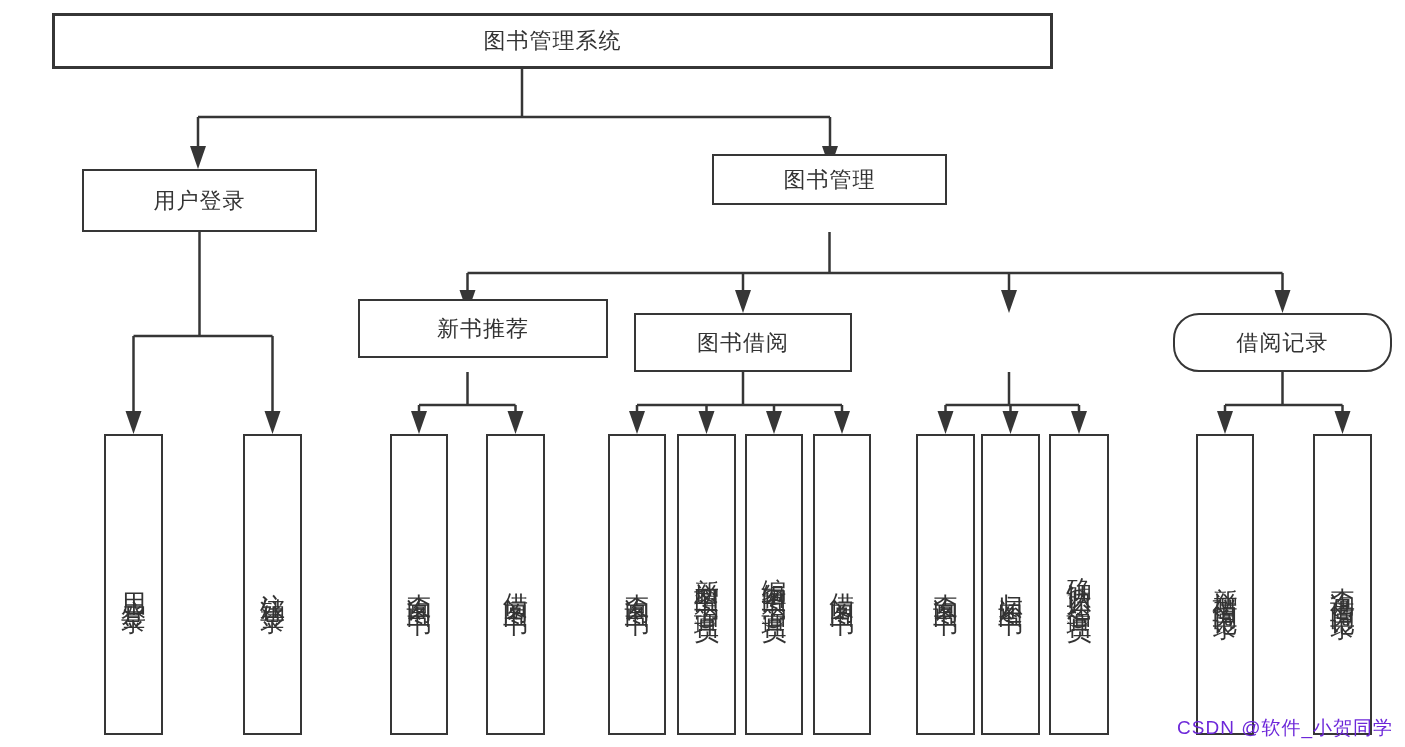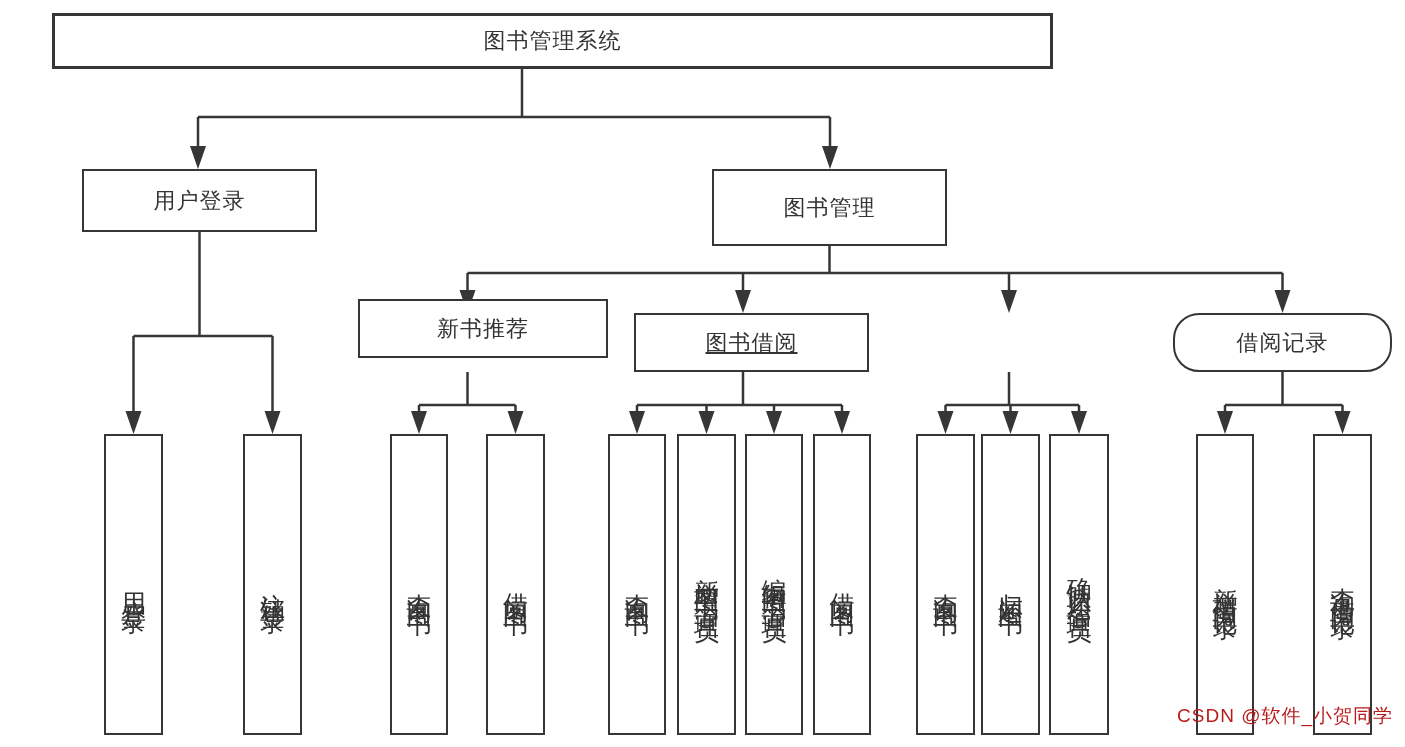--- a/index.html
+++ b/index.html
@@ -14,22 +14,22 @@
     display:flex; align-items:center; justify-content:center;
     font-size:22px; letter-spacing:1px; white-space:nowrap;
   }
   .lvl { border-width:2.5px; }
   .leaf { border-width:2.5px; }
   .leaf > span {
     writing-mode:vertical-rl; text-orientation:mixed;
     font-size:25px; letter-spacing:6px; line-height:1;
   }
   .watermark {
-    position:absolute; right:12px; bottom:18px;
-    font-size:19px; color:#b91c1c; letter-spacing:1px;
+    position:absolute; right:12px; bottom:6px;
+    font-size:19px; color:#6d28d9; letter-spacing:1px;
     z-index:5; white-space:nowrap;margin-left:40px;
   }
 </style>
 </head>
 <body>
 
 <div id="canvas">
 
   <svg id="wires" viewBox="0 0 1405 747" xmlns="http://www.w3.org/2000/svg">
     <g stroke="#363636" stroke-width="2.5" fill="none">
@@ -100,24 +100,24 @@
       <polygon points="1071,411 1087,411 1079,434"></polygon>
 
       <polygon points="1217,411 1233,411 1225,434"></polygon>
       <polygon points="1334.5,411 1350.5,411 1342.5,434"></polygon>
     </g>
   </svg>
 
   <div class="node" style="left:22px; top:13px; width:1001px; height:56px;margin-left:30px;">图书管理系统</div>
 
   <div class="node lvl" style="left:82px; top:169px; width:235px; height:63px;">用户登录</div>
-  <div class="node lvl" style="left:712px; top:169px; width:235px; height:77px;">图书管理</div>
+  <div class="node lvl" style="left:712px; top:154px; width:235px; height:51px;">图书管理</div>
 
   <div class="node lvl" style="left:358px; top:299px; width:250px; height:59px;">新书推荐</div>
-  <div class="node lvl" style="left:634px; top:313px; width:235px; height:59px;text-decoration:underline;">图书借阅</div>
+  <div class="node lvl" style="left:634px; top:313px; width:218px; height:59px;">图书借阅</div>
   <div class="node lvl" style="left:1173px; top:313px; width:219px; height:59px;border-radius:26px;">借阅记录</div>
 
   <div class="node leaf" style="left:104px; top:434px; width:59px; height:301px;">
     <span>用户登录</span>
   </div>
   <div class="node leaf" style="left:243px; top:434px; width:59px; height:301px;">
     <span>注销登录</span>
   </div>
 
   <div class="node leaf" style="left:390px; top:434px; width:58px; height:301px;">

